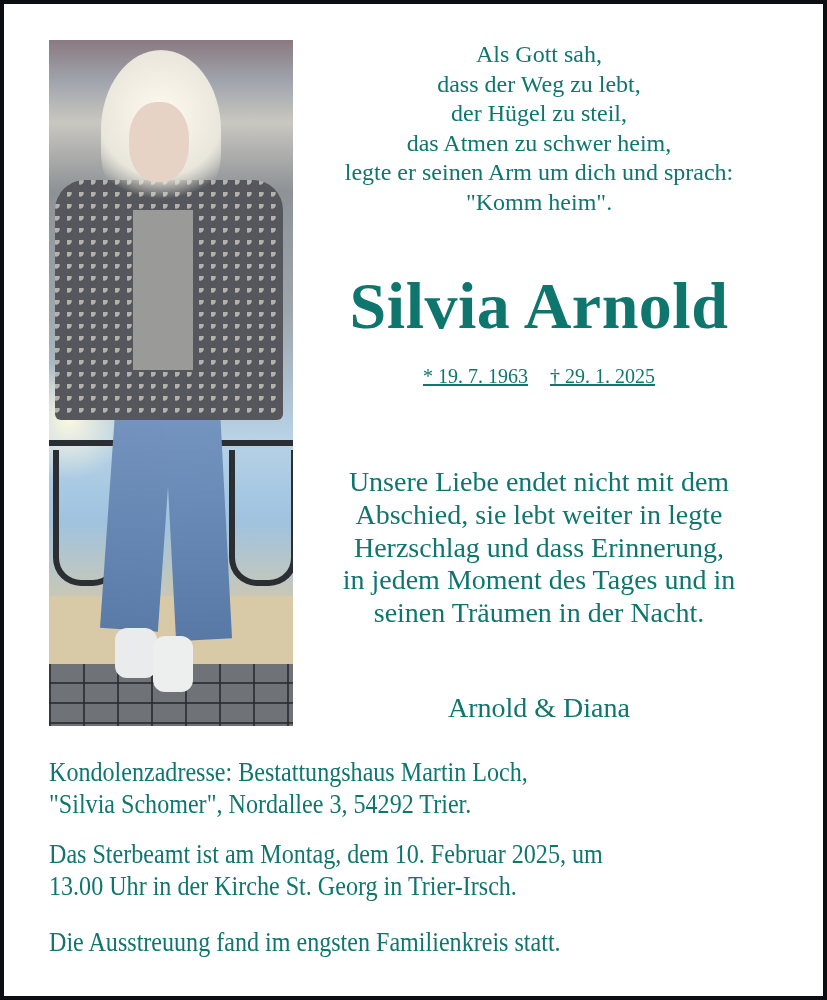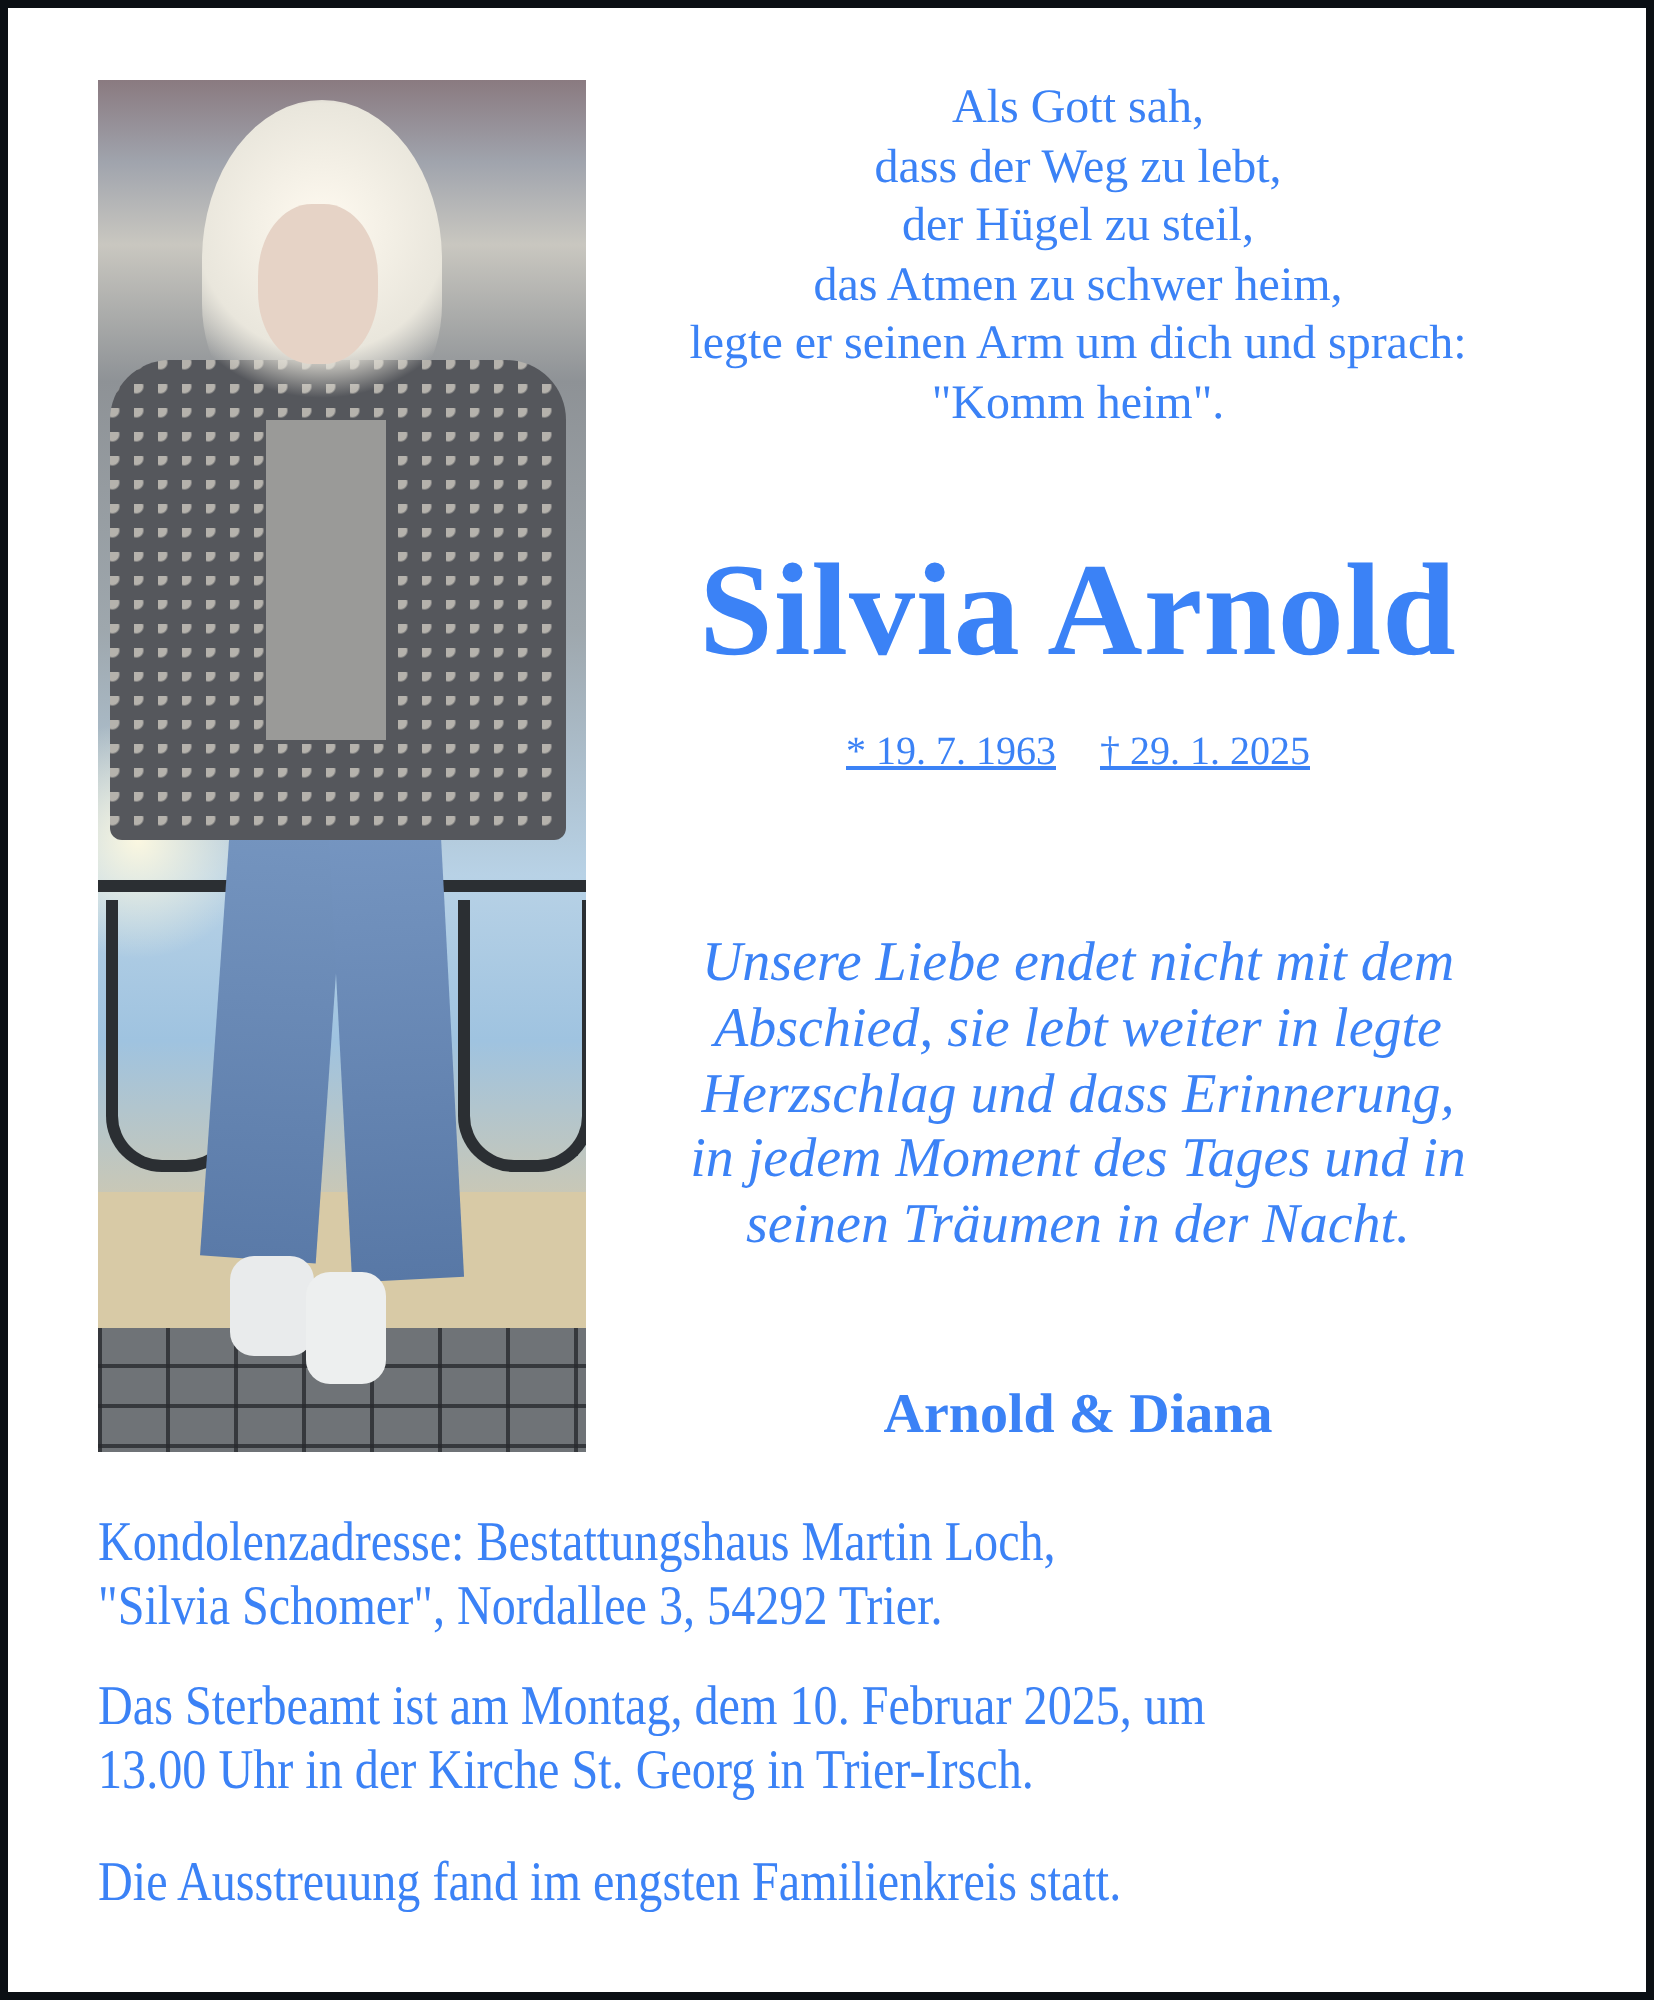--- a/index.html
+++ b/index.html
@@ -1,20 +1,20 @@
 <!DOCTYPE html>
 <html><head>
 <meta charset="utf-8">
 <style>
   html, body { margin: 0; padding: 0; }
   body { width: 827px; height: 1000px; background: #ffffff; overflow: hidden; }
   .frame {
     position: absolute; left: 0; top: 0; width: 827px; height: 1000px;
     box-sizing: border-box; border: 4px solid #0b0f14; background: #ffffff;
-    font-family: "Liberation Serif", "DejaVu Serif", serif; color: #3b82f6;
+    font-family: "Liberation Serif", "DejaVu Serif", serif; color: #0f766e;
   }
   .photo {
     position: absolute; left: 45px; top: 36px; width: 244px; height: 686px;
     overflow: hidden;
     background: linear-gradient(180deg, #8a7a80 0%, #a0a4ad 6%, #c9c7c0 12%, #8e9296 22%, #9ea7ad 40%, #b8d2e6 58%, #9fc3e0 70%, #d7c9a8 85%, #7f8286 92%, #6d7074 100%);
   }
   .photo .rail { position: absolute; left: 0; right: 0; top: 400px; height: 150px; border-top: 6px solid #2b2f33; border-bottom: 10px solid #25292d; }
   .photo .rail-arch { position: absolute; top: 410px; width: 56px; height: 130px; border: 6px solid #2b2f33; border-radius: 0 0 28px 28px; border-top: none; }
   .photo .ground { position: absolute; left: 0; right: 0; bottom: 0; height: 130px; background: #d8caa6; }
   .photo .cobble { position: absolute; left: 0; right: 0; bottom: 0; height: 62px;
@@ -30,23 +30,23 @@
   .photo .shoe-l { position: absolute; left: 66px; top: 588px; width: 42px; height: 50px; border-radius: 12px; background: #e9ebec; }
   .photo .shoe-r { position: absolute; left: 104px; top: 596px; width: 40px; height: 56px; border-radius: 12px; background: #edefef; }
   .photo .sun { position: absolute; left: -40px; top: 320px; width: 120px; height: 120px; border-radius: 50%; background: radial-gradient(circle, rgba(255,250,225,0.95), rgba(255,250,225,0) 70%); }
 
   .right { position: absolute; left: 300px; width: 470px; text-align: center; }
   .poem { top: 36px; font-size: 24px; line-height: 29.5px; }
   .poem div { white-space: nowrap; }
   .name { top: 262px; font-size: 66px; font-weight: bold; line-height: 80px; letter-spacing: 0.5px; }
   .dates { top: 354px; font-size: 20px; line-height: 36px; word-spacing: 0; text-decoration: underline; }
   .dates .gap { display: inline-block; width: 22px; }
-  .verse { top: 462px; font-size: 28px; line-height: 32.8px; font-style: italic; }
+  .verse { top: 462px; font-size: 28px; line-height: 32.8px; }
   .verse div { white-space: nowrap; }
-  .signoff { top: 686px; font-size: 28px; line-height: 36px; font-weight: bold; }
+  .signoff { top: 686px; font-size: 28px; line-height: 36px; }
 
   .bottom { position: absolute; left: 45px; width: 760px; font-size: 28px; line-height: 32px; white-space: nowrap; transform-origin: left top; }
   .condol { top: 752px; transform: scaleX(0.86); }
   .service { top: 834px; transform: scaleX(0.86); }
   .scatter { top: 922px; transform: scaleX(0.86); }
 </style>
 </head>
 <body>
 
 <div class="frame">

